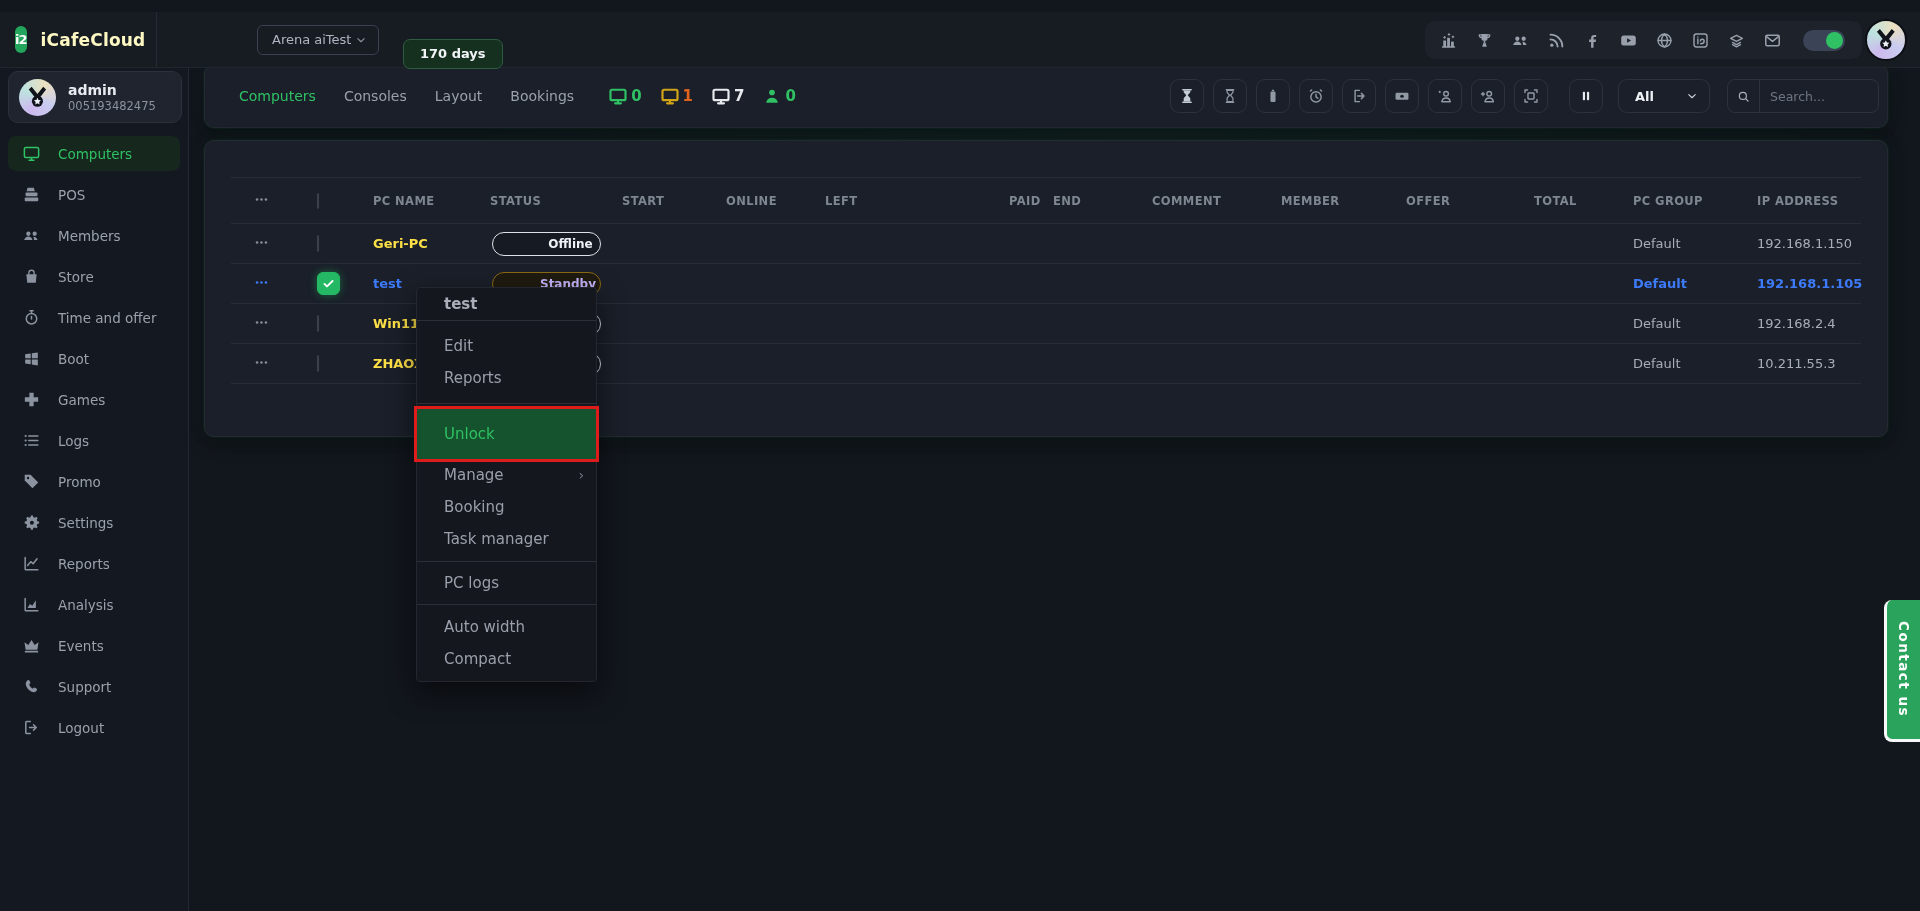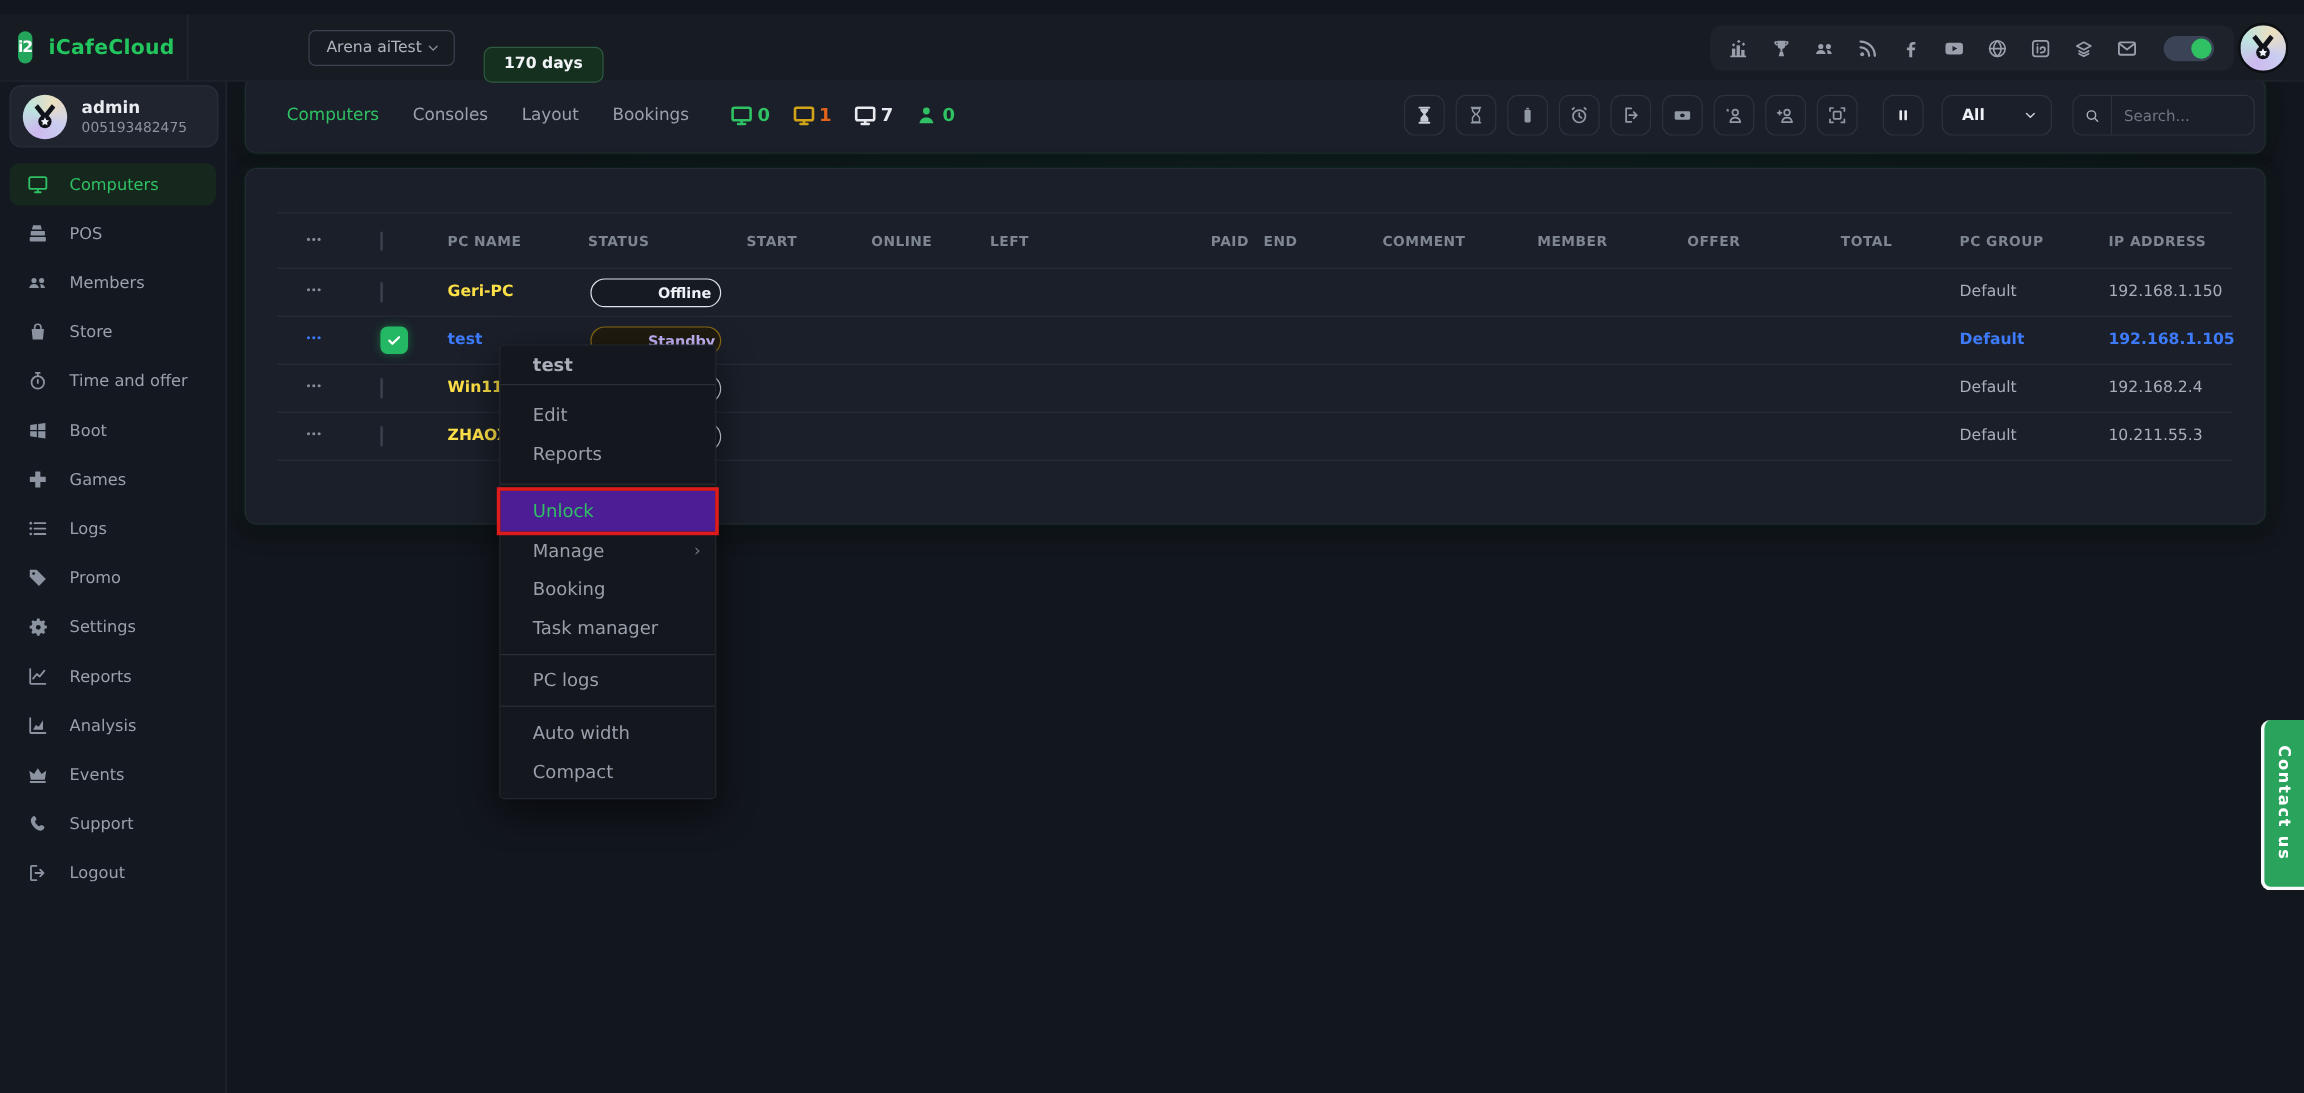--- a/index.html
+++ b/index.html
@@ -19,21 +19,21 @@
   .topbar {
     position:absolute; left:0; top:12px; width:1920px; height:56px;
     background:#171b22; border-bottom:1px solid #20252e;
     display:flex; align-items:center; z-index:20;
   }
   .topbar-left { width:157px; height:100%; border-right:1px solid #242a34;
     display:flex; align-items:center; padding-left:15px; gap:14px; }
   .logo-mark { width:27px; height:27px; background:#23a55c; border-radius:6px;
     color:#fff; font-weight:700; font-size:13px; display:flex; align-items:center;
     justify-content:center; letter-spacing:-1px; }
-  .brand { color:#22c55e; font-weight:700; font-size:17px; letter-spacing:.2px; }
+  .brand { color:#fef9c3; font-weight:700; font-size:17px; letter-spacing:.2px; }
   .hamburger { width:20px; height:20px; color:#cfd4dc; cursor:pointer; }
   .venue { margin-left:100px; width:122px; height:30px; border:1px solid #3a4150;
     border-radius:6px; display:flex; align-items:center; justify-content:space-between;
     padding:0 10px 0 14px; color:#aeb5bf; font-size:13px; cursor:pointer; }
   .venue .ico { width:14px; height:14px; color:#8b93a0; }
   .days-badge { margin-left:24px; height:30px; padding:0 16px; background:#16301f;
     border:1px solid #2e5c41; border-radius:7px; color:#f2f4f7; font-weight:700;
     font-size:13px; display:flex; align-items:center;margin-top:28px; }
   .top-icons { position:absolute; left:1425px; top:9px; width:437px; height:38px;
     background:#1d222b; border-radius:10px; display:flex; align-items:center;
@@ -134,21 +134,21 @@
   .ctx-menu { position:absolute; left:416px; top:287px; width:181px; z-index:40;
     background:#14171d; border:1px solid #23272f; border-radius:4px;
     box-shadow:0 10px 28px rgba(0,0,0,.55); padding-bottom:6px; }
   .ctx-title { height:32px; display:flex; align-items:center; padding-left:27px;
     color:#a9aeb8; font-weight:700; font-size:15px; }
   .ctx-div { border-top:1px solid #2a2f39; margin:0; }
   .ctx-pad { height:9px; }
   .ctx-item { height:32px; display:flex; align-items:center; padding:0 12px 0 27px;
     color:#9aa0ab; font-size:15px; cursor:pointer; justify-content:space-between; }
   .ctx-item .sub { color:#6e7683; font-size:14px; }
-  .ctx-item.hl { height:34px; background:#4c1d95; color:#2fc163;
+  .ctx-item.hl { height:50px; background:#14532d; color:#2fc163;
     outline:3px solid #de1c1c; outline-offset:0px; }
 
   
   .contact-tab { position:absolute; right:0; top:600px; width:36px; height:142px;
     background:#2aa45c; border-radius:8px 0 0 8px; z-index:50; cursor:pointer;
     display:flex; align-items:center; justify-content:center;
     border-left:3px solid #f7f8f9; border-bottom:3px solid #f7f8f9; }
   .contact-tab span { writing-mode:vertical-rl; color:#fff; font-weight:700;
     font-size:13.5px; letter-spacing:1.5px; }
 </style>

